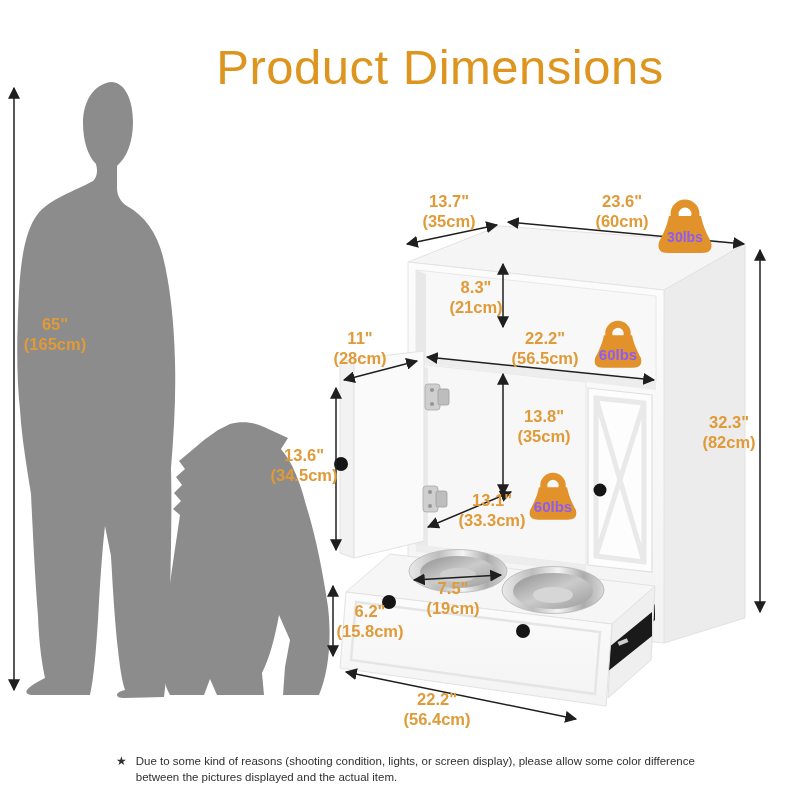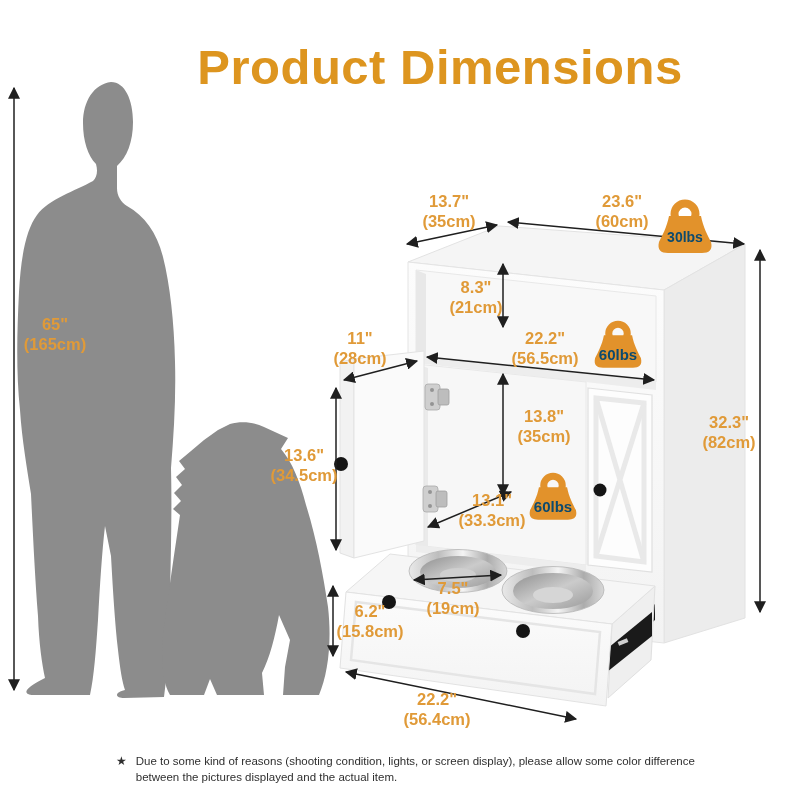--- a/index.html
+++ b/index.html
@@ -1,24 +1,24 @@
 <!DOCTYPE html>
 <html><head>
 <meta charset="utf-8">
 <style>
   html,body{margin:0;padding:0;background:#fff;}
   .canvas{position:relative;width:800px;height:800px;background:#fff;overflow:hidden;
           font-family:"Liberation Sans",sans-serif;}
   .title{position:absolute;left:440px;top:67px;transform:translate(-50%,-50%);
-         font-size:49px;font-weight:bold;color:#DD951F;white-space:nowrap;letter-spacing:.5px;}
+         font-size:49px;font-weight:normal;color:#DD951F;white-space:nowrap;letter-spacing:.5px;}
   .stage{position:absolute;left:0;top:0;}
   .dim{position:absolute;transform:translate(-50%,-50%);display:flex;flex-direction:column;
        align-items:center;color:#E09A38;font-weight:bold;font-size:16.5px;line-height:20px;
        white-space:nowrap;text-align:center;}
-  .wlabel{position:absolute;transform:translate(-50%,-50%);color:#0c4a6e;font-weight:bold;
+  .wlabel{position:absolute;transform:translate(-50%,-50%);color:#8b5cf6;font-weight:bold;
           font-size:14px;white-space:nowrap;}
   .wlabel.small{font-size:15px;}
   .footnote{position:absolute;left:116px;top:753px;width:604px;display:flex;gap:9px;
             font-size:11.5px;color:#2f2f2f;line-height:1.4;}
   .footnote .star{flex:0 0 auto;font-size:12px;margin-top:0px;}
 </style>
 </head>
 <body>
 
 <div class="canvas">

